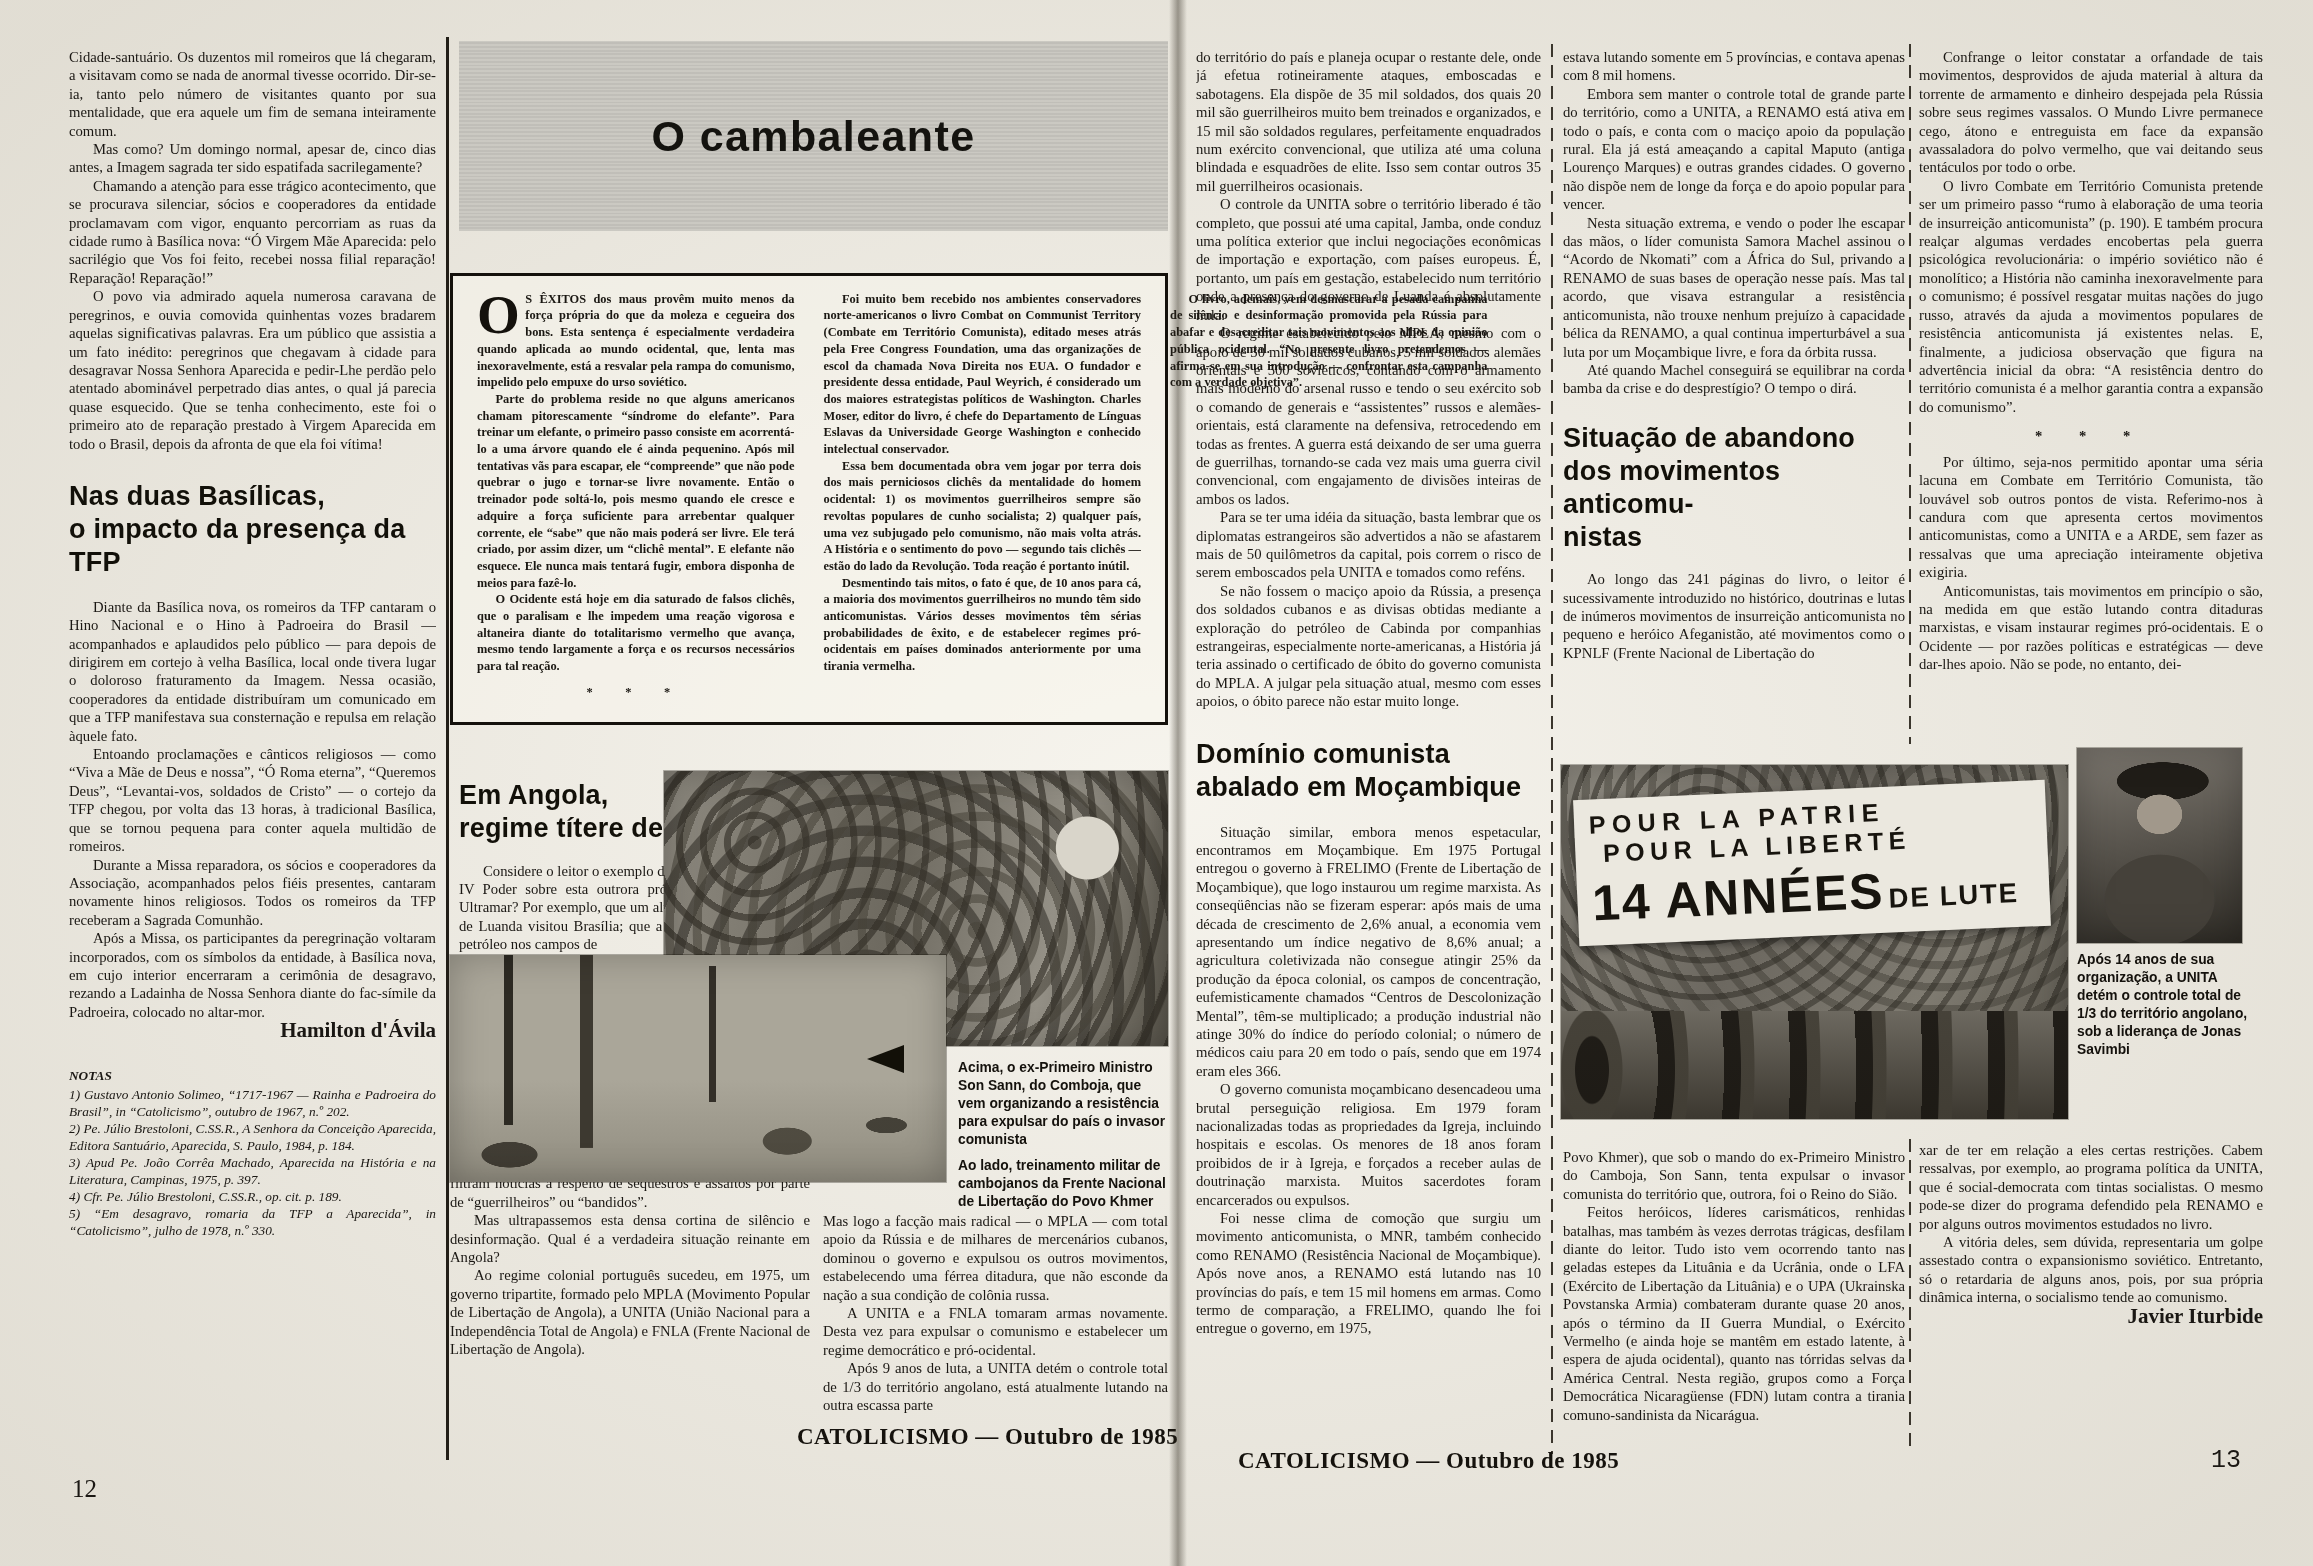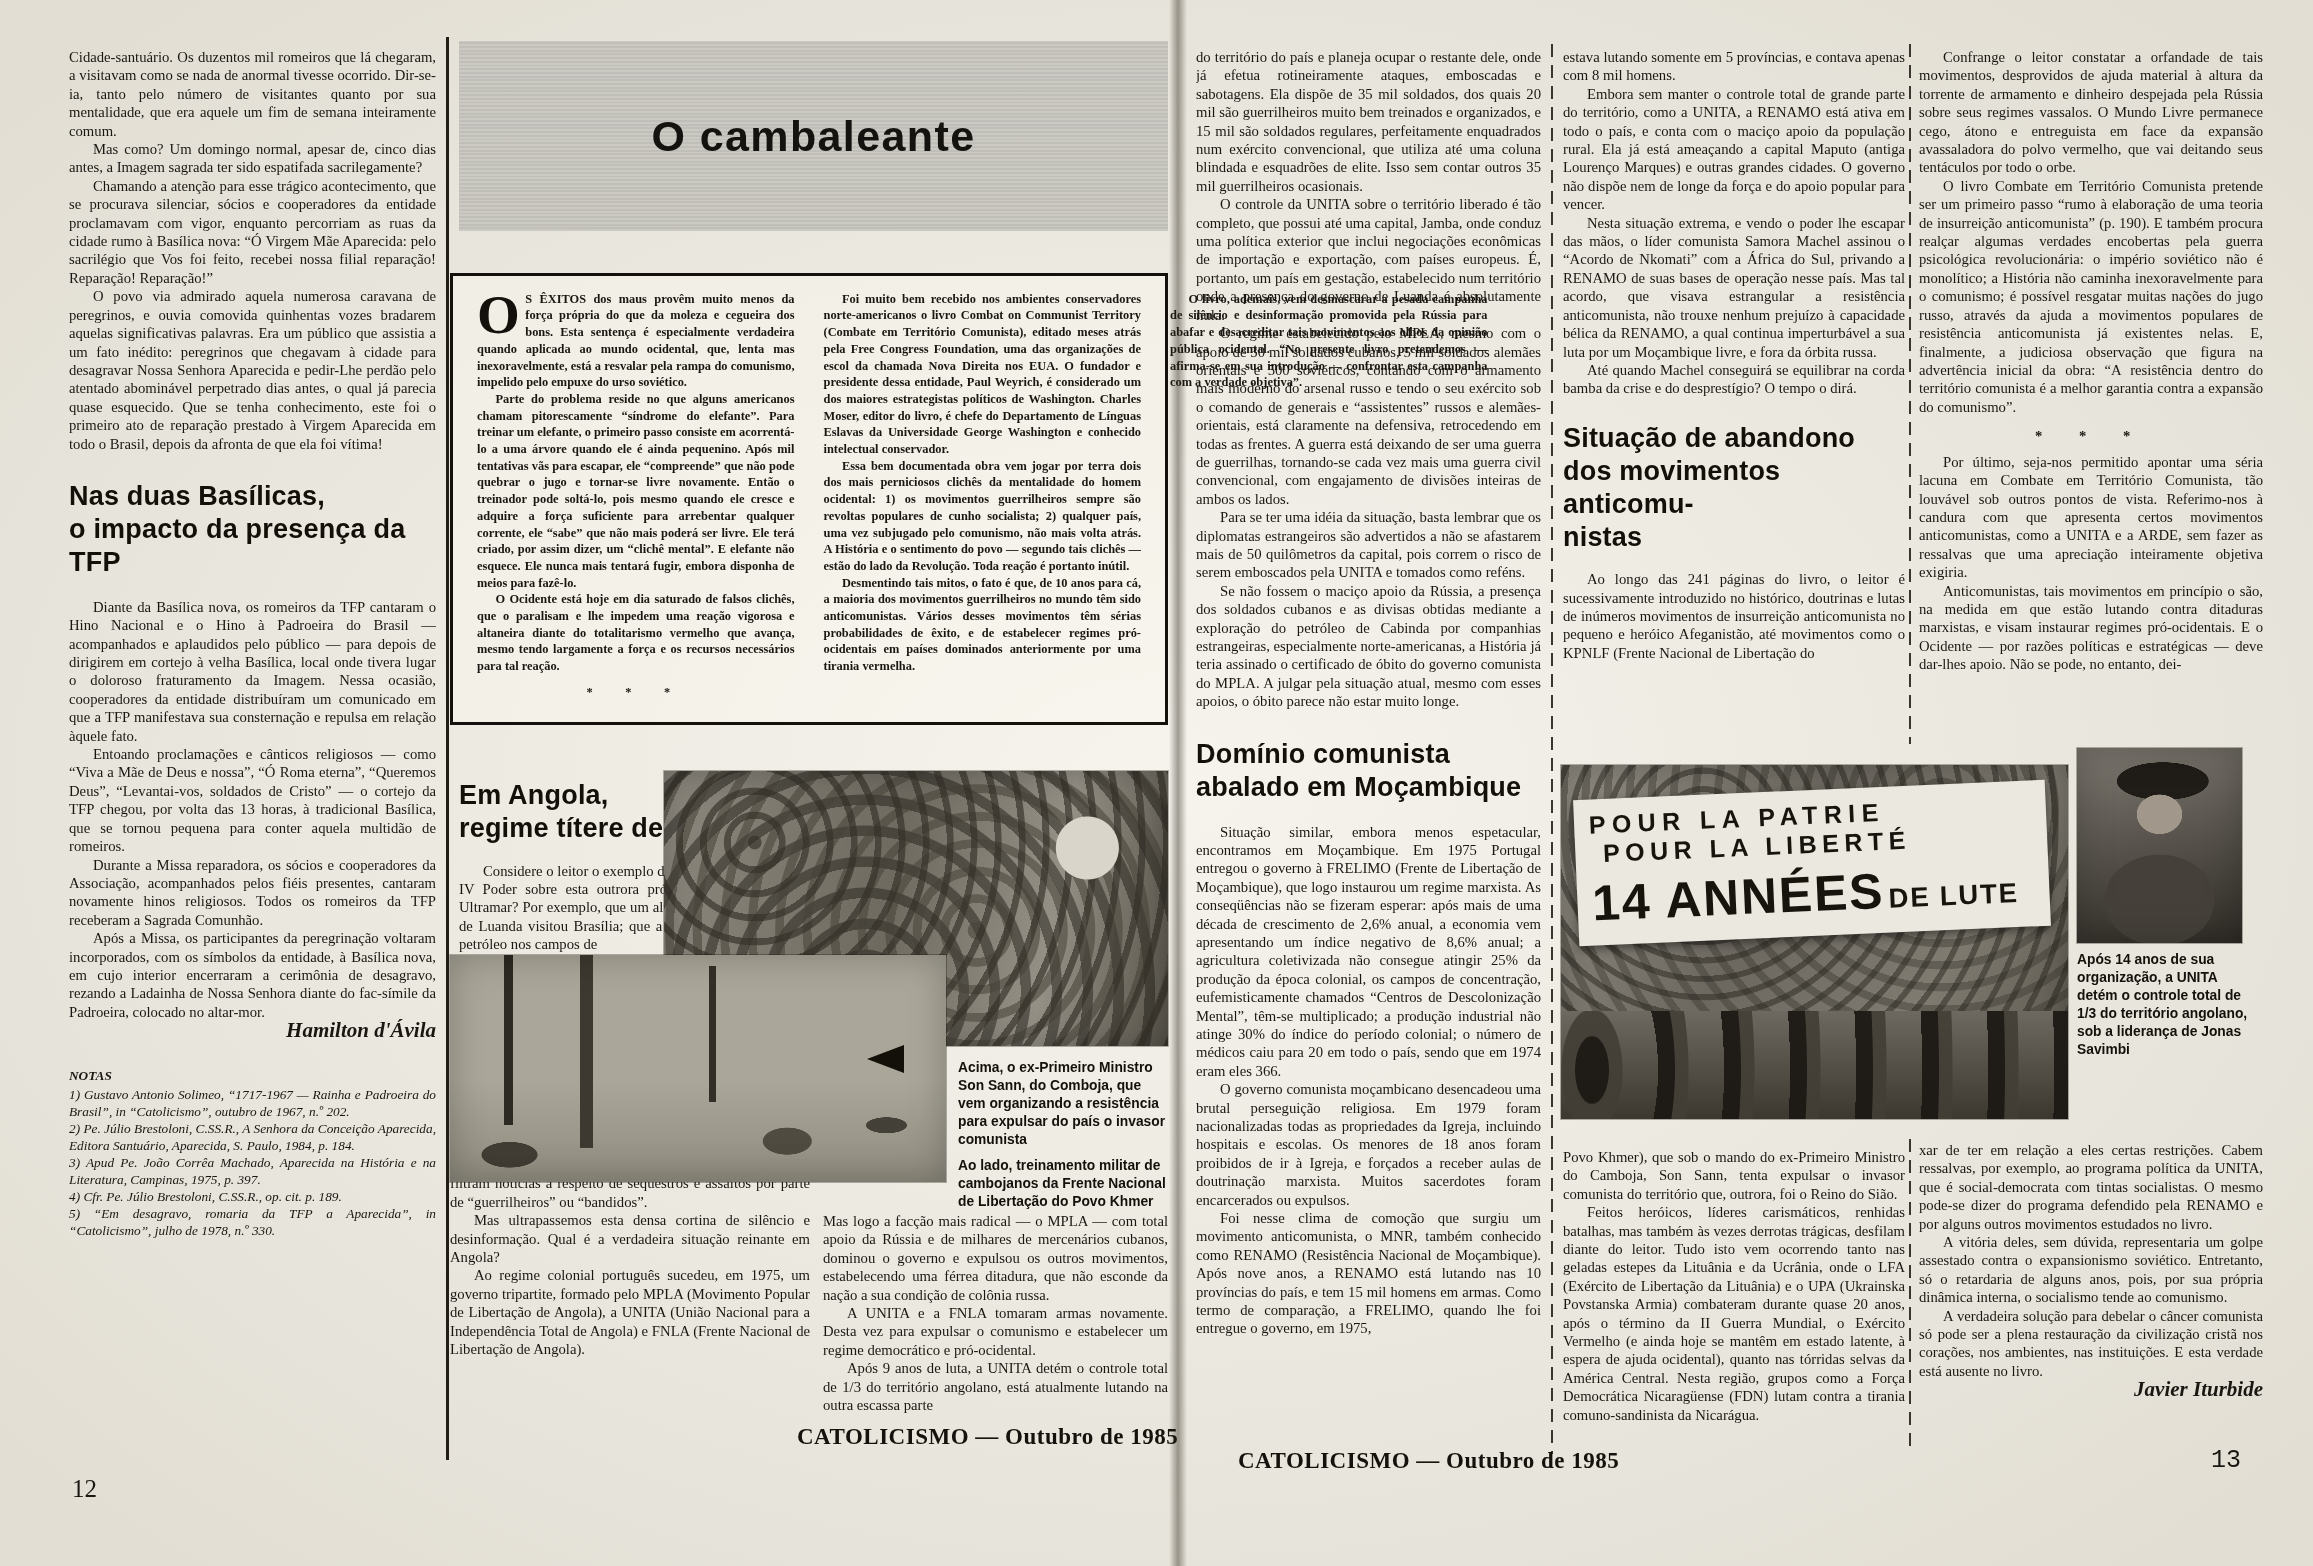--- a/index.html
+++ b/index.html
@@ -19,21 +19,21 @@
   }
   .page-col p{margin:0;text-indent:24px;}
   .page-col p.ni{text-indent:0;}
   .page-col p.stars{text-indent:0;text-align:center;font-weight:bold;letter-spacing:16.5px;margin:11px 0 7.3px;}
   h2.sec-head{
     font-family:"Liberation Sans","DejaVu Sans",sans-serif;
     font-weight:800;font-size:27px;line-height:33px;
     margin:27.5px 0 18.4px;letter-spacing:0.2px;color:#121009;text-align:left;
   }
   h2.sec-head .hl{display:block;}
-  .byline{text-align:right;font-weight:bold;font-style:italic;font-size:21px;margin-top:24px;text-indent:0 !important;}
+  .byline{text-align:right;font-weight:bold;font-size:21px;margin-top:24px;text-indent:0 !important;}
   .notas{font-style:italic;font-size:13.3px;line-height:17px;margin-top:27.5px;}
   .notas p{text-indent:0;margin:0;font-family:Liberation Serif, serif;}
   .notas-title{font-weight:bold;margin-bottom:1.8px !important;}
   .pagenum{position:absolute;font-size:25px;color:#1a1713;}
   .footer{position:absolute;font-weight:bold;font-size:23px;letter-spacing:0.5px;white-space:nowrap;color:#15120d;}
   .vrule{position:absolute;background:#221e17;}
   .vrule.dashed{
     background:repeating-linear-gradient(to bottom,#3b362d 0 13px,rgba(59,54,45,0) 13px 21px);
   }
   .fold{
@@ -298,21 +298,20 @@
         <p class="stars">* * *</p>
         <p>Por último, seja-nos permitido apontar uma séria lacuna em Combate em Território Comunista, tão louvável sob outros pontos de vista. Referimo-nos à candura com que apresenta certos movimentos anticomunistas, como a UNITA e a ARDE, sem fazer as ressalvas que uma apreciação inteiramente objetiva exigiria.</p>
         <p>Anticomunistas, tais movimentos em princípio o são, na medida em que estão lutando contra ditaduras marxistas, e visam instaurar regimes pró-ocidentais. E o Ocidente — por razões políticas e estratégicas — deve dar-lhes apoio. Não se pode, no entanto, dei-</p>
       </div>
   </div>
 
   <div class="page-col" style="left:1919px;top:1141px;width:344px;height:308px;">
     <div>
         <p class="ni">xar de ter em relação a eles certas restrições. Cabem ressalvas, por exemplo, ao programa política da UNITA, que é social-democrata com tintas socialistas. O mesmo pode-se dizer do programa defendido pela RENAMO e por alguns outros movimentos estudados no livro.</p>
         <p>A vitória deles, sem dúvida, representaria um golpe assestado contra o expansionismo soviético. Entretanto, só o retardaria de alguns anos, pois, por sua própria dinâmica interna, o socialismo tende ao comunismo.</p>
-        <p>A verdadeira solução para debelar o câncer comunista só pode ser a plena restauração da civilização cristã nos corações, nos ambientes, nas instituições. E esta verdade está ausente no livro.</p>
       </div>
     <p class="byline">Javier Iturbide</p>
   </div>
 
   <div class="footer" style="left:1238px;top:1448px;">CATOLICISMO — Outubro de 1985</div>
   <div class="pagenum" style="left:2211px;top:1446px;font-family:Liberation Mono, monospace;">13</div>
 
 </div>
 
 

